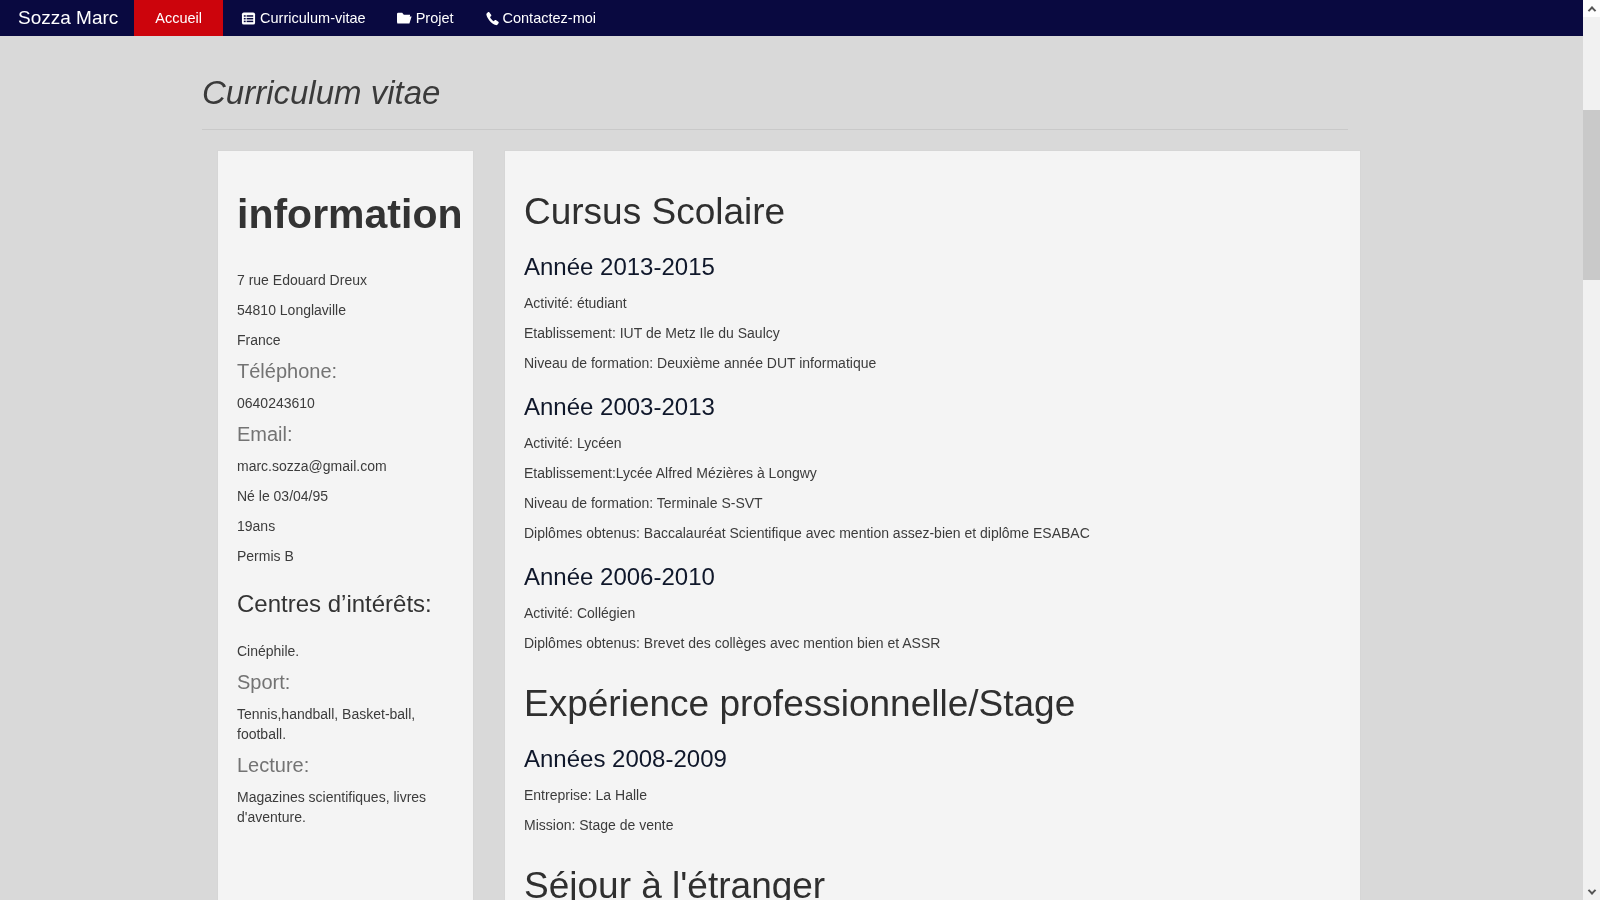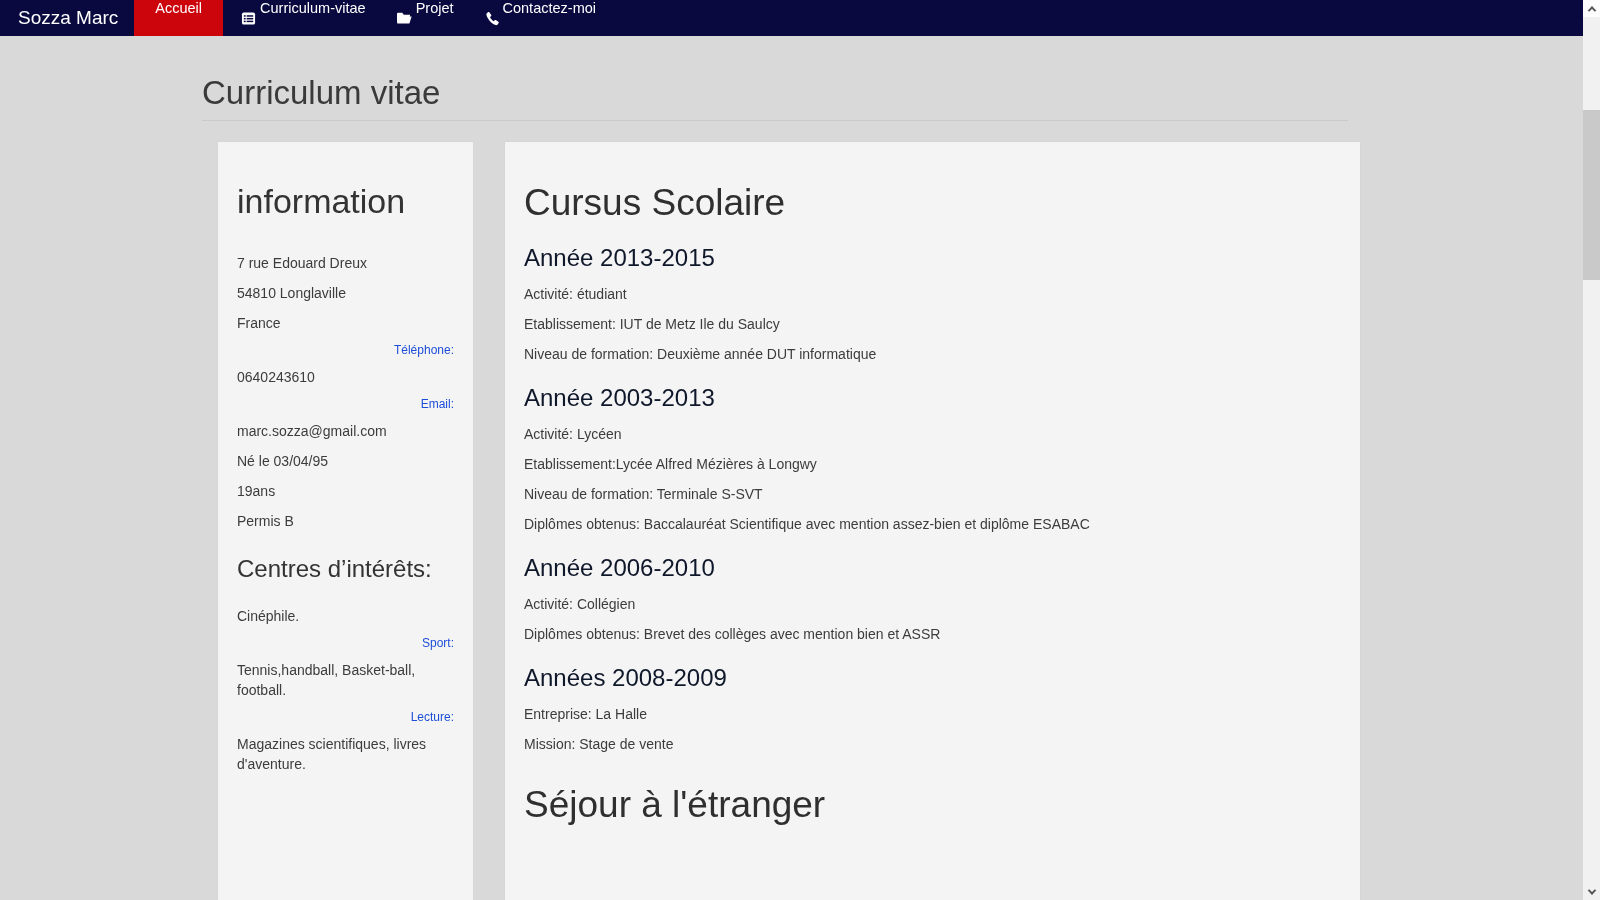--- a/index.html
+++ b/index.html
@@ -25,40 +25,42 @@
     display: flex;
     align-items: center;
     margin-right: 16px;
     cursor: pointer;
   }
   .nav-items { display: flex; align-items: stretch; }
   .nav-item {
     color: #ffffff;
     font-size: 14.5px;
     display: flex;
+    align-items: center;
     gap: 4px;
     padding: 0 15px;
     cursor: pointer;
     text-decoration: none;
   }
   .nav-item.active {
     background: #cc040c;
     padding: 0 21px;
     margin-right: 3px;
   }
   .nav-icon { display: flex; align-items: center; }
 
   
   .page-header-wrap { padding: 38px 252px 0 202px; }
   .page-title {
     font-size: 33px;
     font-weight: normal;
     color: #3a3a3a;
-    padding-bottom: 8px;
+    padding-bottom: 17px;
     border-bottom: 1px solid #c9c9c9;
+    font-style: italic;
   }
 
   
   .columns {
     display: flex;
     align-items: flex-start;
     margin: 20px 0 0 217px;
   }
   .card {
     background: #f4f4f4;
@@ -70,37 +72,36 @@
     padding: 0 19px 19px 19px;
   }
   .card-main {
     width: 857px;
     margin-left: 30px;
     padding: 0 19px 19px 19px;
   }
 
   
   .info-heading {
-    font-size: 34px;
-    font-weight: normal;
+    font-size: 41px;
+    font-weight: bold;
     color: #333333;
     margin: 40px 0 32px;
   }
   p.line {
     font-size: 14px;
     line-height: 20px;
     margin: 0 0 10px;
     color: #3c3c3c;
   }
   .sub-label {
-    font-size: 12px;
-    font-weight: normal;
-    color: #1d4ed8;
+    font-size: 20px;
+    font-weight: normal;
+    color: #737373;
     margin: 10px 0 10px;
-    text-align: right;
   }
   .mid-label {
     font-size: 24px;
     font-weight: normal;
     color: #333333;
     margin: 24px 0 23px;
   }
   .section-title {
     font-size: 37px;
     font-weight: normal;
@@ -233,20 +234,21 @@
     <h3 class="entry-title">Année 2003-2013</h3>
     <p class="line">Activité: Lycéen</p>
     <p class="line">Etablissement:Lycée Alfred Mézières à Longwy</p>
     <p class="line">Niveau de formation: Terminale S-SVT</p>
     <p class="line">Diplômes obtenus: Baccalauréat Scientifique avec mention assez-bien et diplôme ESABAC</p>
 
     <h3 class="entry-title">Année 2006-2010</h3>
     <p class="line">Activité: Collégien</p>
     <p class="line">Diplômes obtenus: Brevet des collèges avec mention bien et ASSR</p>
 
+    <h1 class="section-title">Expérience professionnelle/Stage</h1>
 
     <h3 class="entry-title">Années 2008-2009</h3>
     <p class="line">Entreprise: La Halle</p>
     <p class="line">Mission: Stage de vente</p>
 
     <h1 class="section-title">Séjour à l'étranger</h1>
 
   </section>
 </div>
 

